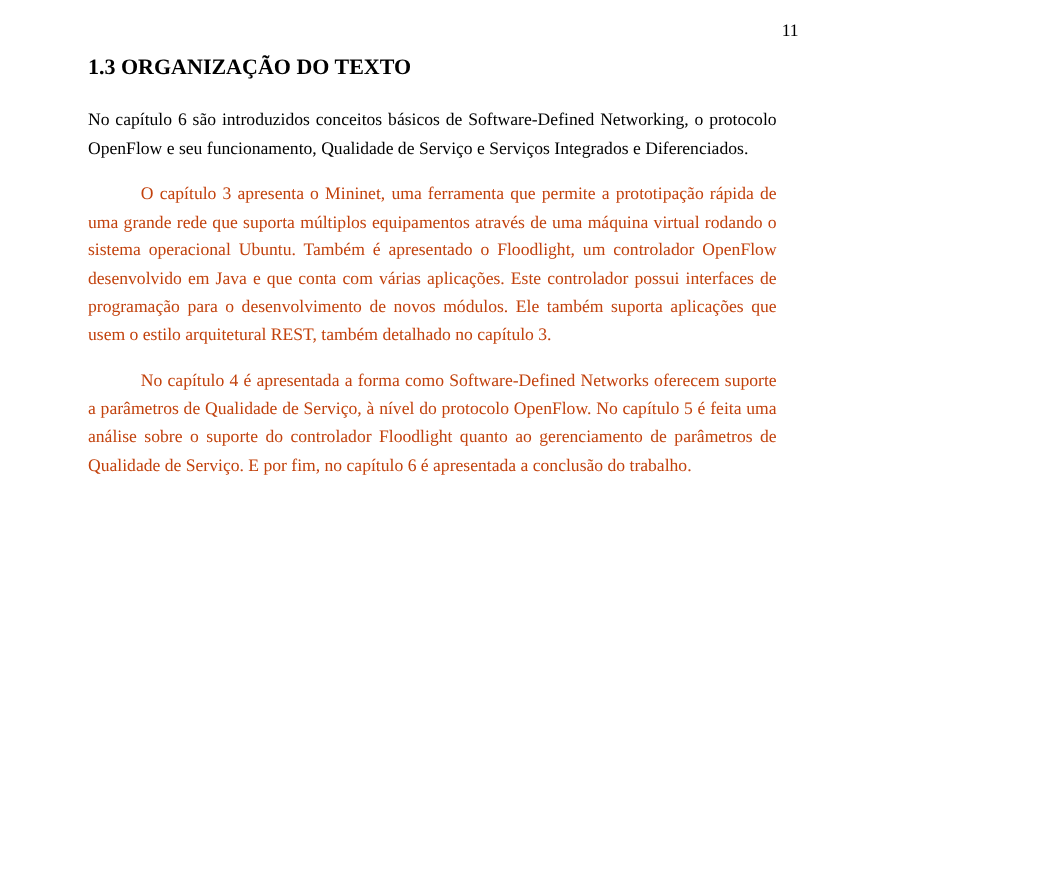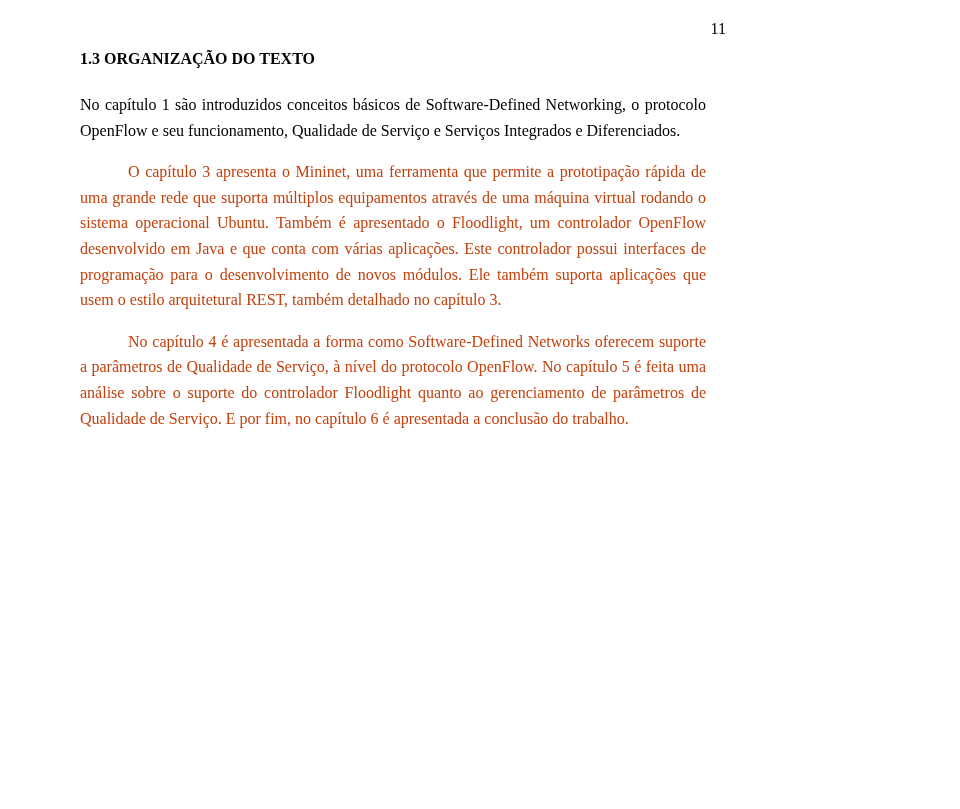--- a/index.html
+++ b/index.html
@@ -30,21 +30,21 @@
       position: absolute;
       top: 20px;
       right: 60px;
       font-family: "Times New Roman", Times, serif;
       font-size: 16px;
       color: #000000;
     }
 
     .section-title {
       font-family: "Times New Roman", Times, serif;
-      font-size: 16px;
+      font-size: 20px;
       font-weight: bold;
       margin-bottom: 24px;
       margin-top: 10px;
       text-align: left;
     }
 
     .paragraph {
       font-family: "Times New Roman", Times, serif;
       font-size: 16px;
       line-height: 1.6;
@@ -65,19 +65,19 @@
   </style>
 </head>
 <body>
 
 <div class="page-container">
 
   <div class="page-number">11</div>
 
   <h2 class="section-title">1.3 ORGANIZAÇÃO DO TEXTO</h2>
 
-  <p class="paragraph">No capítulo 1 são introduzidos conceitos básicos de Software-Defined Networking, o protocolo OpenFlow e seu funcionamento, Qualidade de Serviço e Serviços Integrados e Diferenciados.</p>
+  <p class="paragraph">No capítulo 6 são introduzidos conceitos básicos de Software-Defined Networking, o protocolo OpenFlow e seu funcionamento, Qualidade de Serviço e Serviços Integrados e Diferenciados.</p>
 
   <p class="paragraph-indent">O capítulo 3 apresenta o Mininet, uma ferramenta que permite a prototipação rápida de uma grande rede que suporta múltiplos equipamentos através de uma máquina virtual rodando o sistema operacional Ubuntu. Também é apresentado o Floodlight, um controlador OpenFlow desenvolvido em Java e que conta com várias aplicações. Este controlador possui interfaces de programação para o desenvolvimento de novos módulos. Ele também suporta aplicações que usem o estilo arquitetural REST, também detalhado no capítulo 3.</p>
 
   <p class="paragraph-indent">No capítulo 4 é apresentada a forma como Software-Defined Networks oferecem suporte a parâmetros de Qualidade de Serviço, à nível do protocolo OpenFlow. No capítulo 5 é feita uma análise sobre o suporte do controlador Floodlight quanto ao gerenciamento de parâmetros de Qualidade de Serviço. E por fim, no capítulo 6 é apresentada a conclusão do trabalho.</p>
 
 </div>
 
 </body></html>

